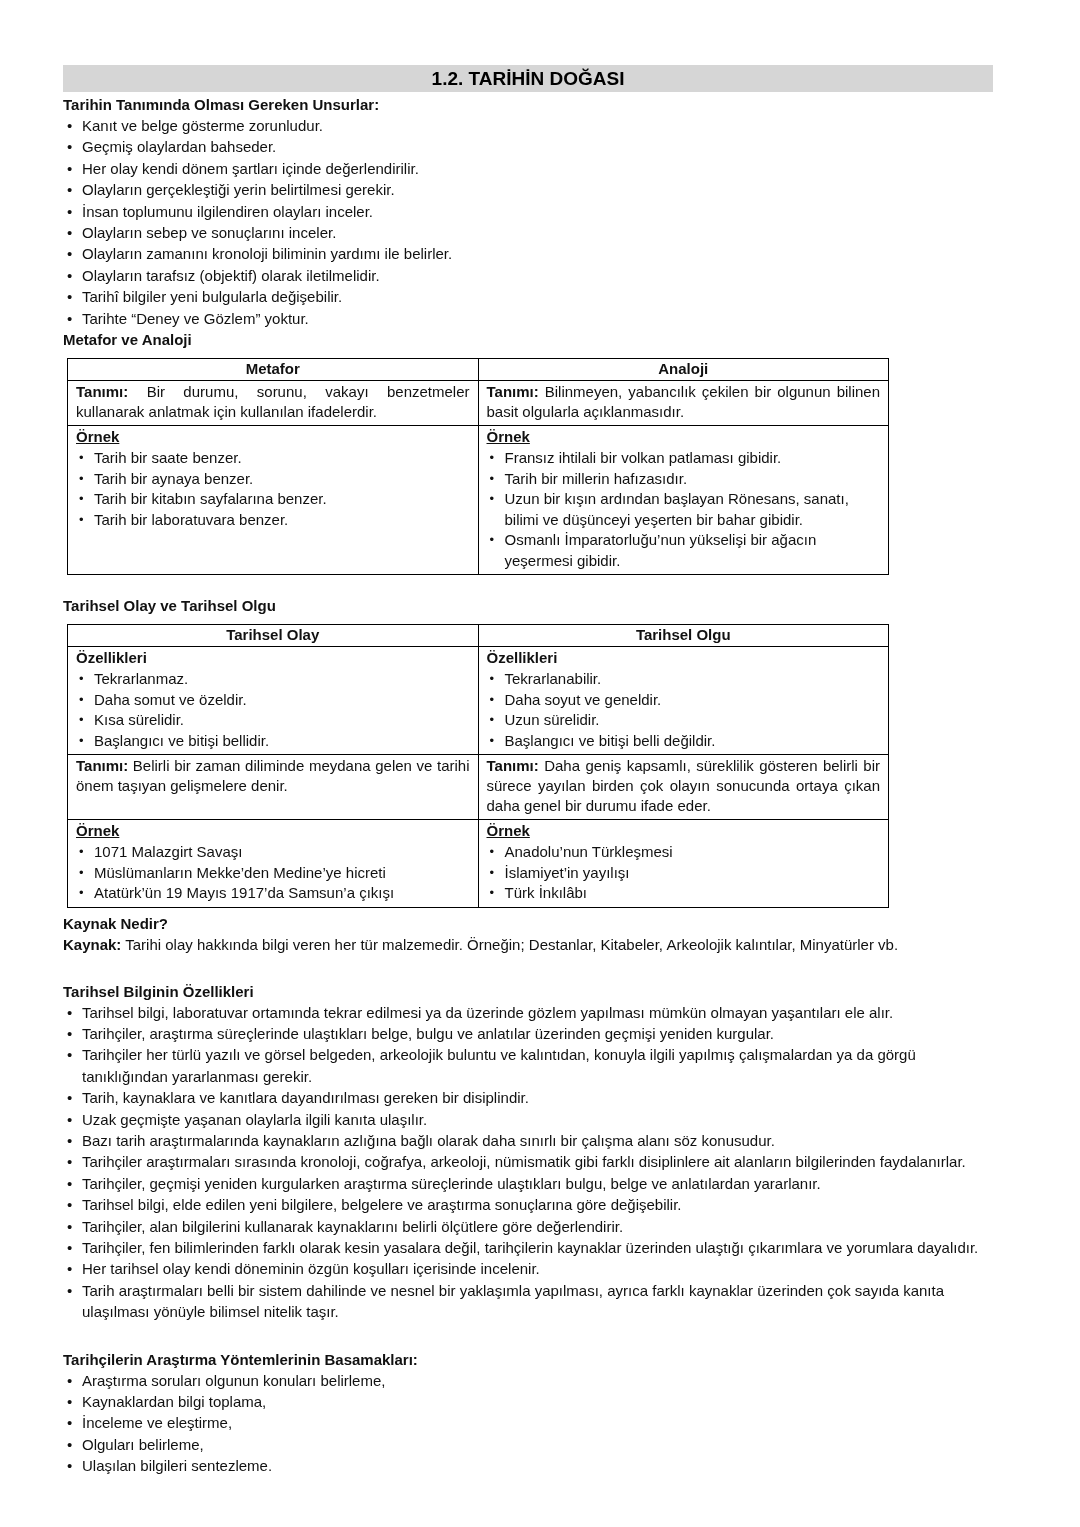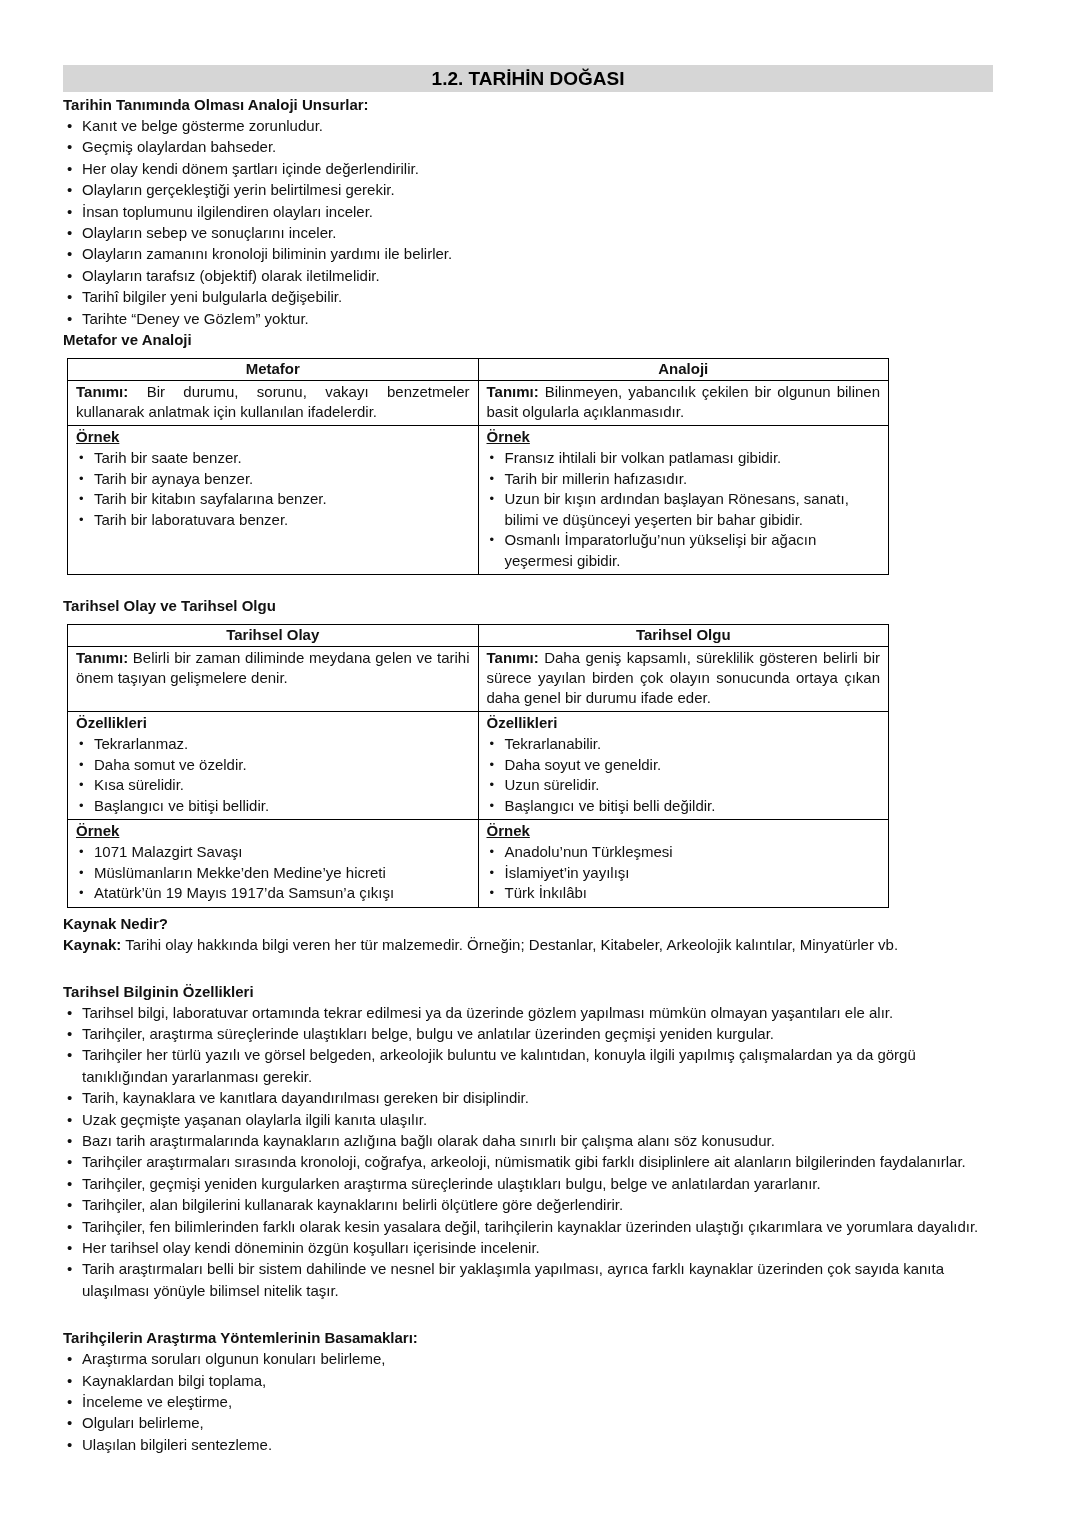--- a/index.html
+++ b/index.html
@@ -73,21 +73,21 @@
   .inline-label { font-weight: bold; }
   .kaynak-line { margin: 0; line-height: 21px; }
 </style>
 </head>
 <body>
 
 <div class="page">
 
   <div class="title-bar">1.2. TARİHİN DOĞASI</div>
 
-  <p class="sec-heading">Tarihin Tanımında Olması Analoji Unsurlar:</p>
+  <p class="sec-heading">Tarihin Tanımında Olması Gereken Unsurlar:</p>
   <ul class="blist main-list">
       <li>Kanıt ve belge gösterme zorunludur.</li>
       <li>Geçmiş olaylardan bahseder.</li>
       <li>Her olay kendi dönem şartları içinde değerlendirilir.</li>
       <li>Olayların gerçekleştiği yerin belirtilmesi gerekir.</li>
       <li>İnsan toplumunu ilgilendiren olayları inceler.</li>
       <li>Olayların sebep ve sonuçlarını inceler.</li>
       <li>Olayların zamanını kronoloji biliminin yardımı ile belirler.</li>
       <li>Olayların tarafsız (objektif) olarak iletilmelidir.</li>
       <li>Tarihî bilgiler yeni bulgularla değişebilir.</li>
@@ -138,44 +138,44 @@
   <p class="sec-heading">Tarihsel Olay ve Tarihsel Olgu</p>
 
   <table class="doc-table">
     <tbody>
         <tr>
       <th>Tarihsel Olay</th>
       <th>Tarihsel Olgu</th>
     </tr>
     <tr>
       <td>
-        <div class="tanim"><span class="inline-label">Tanımı:</span> <span>Belirli bir zaman diliminde meydana gelen ve tarihi önem taşıyan gelişmelere denir.</span></div>
-      </td>
-      <td>
-        <div class="tanim"><span class="inline-label">Tanımı:</span> <span>Daha geniş kapsamlı, süreklilik gösteren belirli bir sürece yayılan birden çok olayın sonucunda ortaya çıkan daha genel bir durumu ifade eder.</span></div>
-      </td>
-    </tr>
-    <tr>
-      <td>
         <div class="cell-label">Özellikleri</div>
         <ul class="blist cell-list">
               <li>Tekrarlanmaz.</li>
               <li>Daha somut ve özeldir.</li>
               <li>Kısa sürelidir.</li>
               <li>Başlangıcı ve bitişi bellidir.</li>
             </ul>
       </td>
       <td>
         <div class="cell-label">Özellikleri</div>
         <ul class="blist cell-list">
               <li>Tekrarlanabilir.</li>
               <li>Daha soyut ve geneldir.</li>
               <li>Uzun sürelidir.</li>
               <li>Başlangıcı ve bitişi belli değildir.</li>
             </ul>
+      </td>
+    </tr>
+    <tr>
+      <td>
+        <div class="tanim"><span class="inline-label">Tanımı:</span> <span>Belirli bir zaman diliminde meydana gelen ve tarihi önem taşıyan gelişmelere denir.</span></div>
+      </td>
+      <td>
+        <div class="tanim"><span class="inline-label">Tanımı:</span> <span>Daha geniş kapsamlı, süreklilik gösteren belirli bir sürece yayılan birden çok olayın sonucunda ortaya çıkan daha genel bir durumu ifade eder.</span></div>
       </td>
     </tr>
     <tr>
       <td>
         <div class="cell-label u">Örnek</div>
         <ul class="blist cell-list">
               <li>1071 Malazgirt Savaşı</li>
               <li>Müslümanların Mekke’den Medine’ye hicreti</li>
               <li>Atatürk’ün 19 Mayıs 1917’da Samsun’a çıkışı</li>
             </ul>
@@ -202,20 +202,21 @@
   <p class="sec-heading">Tarihsel Bilginin Özellikleri</p>
   <ul class="blist main-list">
       <li>Tarihsel bilgi, laboratuvar ortamında tekrar edilmesi ya da üzerinde gözlem yapılması mümkün olmayan yaşantıları ele alır.</li>
       <li>Tarihçiler, araştırma süreçlerinde ulaştıkları belge, bulgu ve anlatılar üzerinden geçmişi yeniden kurgular.</li>
       <li>Tarihçiler her türlü yazılı ve görsel belgeden, arkeolojik buluntu ve kalıntıdan, konuyla ilgili yapılmış çalışmalardan ya da görgü tanıklığından yararlanması gerekir.</li>
       <li>Tarih, kaynaklara ve kanıtlara dayandırılması gereken bir disiplindir.</li>
       <li>Uzak geçmişte yaşanan olaylarla ilgili kanıta ulaşılır.</li>
       <li>Bazı tarih araştırmalarında kaynakların azlığına bağlı olarak daha sınırlı bir çalışma alanı söz konusudur.</li>
       <li>Tarihçiler araştırmaları sırasında kronoloji, coğrafya, arkeoloji, nümismatik gibi farklı disiplinlere ait alanların bilgilerinden faydalanırlar.</li>
       <li>Tarihçiler, geçmişi yeniden kurgularken araştırma süreçlerinde ulaştıkları bulgu, belge ve anlatılardan yararlanır.</li>
+      <li>Tarihsel bilgi, elde edilen yeni bilgilere, belgelere ve araştırma sonuçlarına göre değişebilir.</li>
       <li>Tarihçiler, alan bilgilerini kullanarak kaynaklarını belirli ölçütlere göre değerlendirir.</li>
       <li>Tarihçiler, fen bilimlerinden farklı olarak kesin yasalara değil, tarihçilerin kaynaklar üzerinden ulaştığı çıkarımlara ve yorumlara dayalıdır.</li>
       <li>Her tarihsel olay kendi döneminin özgün koşulları içerisinde incelenir.</li>
       <li>Tarih araştırmaları belli bir sistem dahilinde ve nesnel bir yaklaşımla yapılması, ayrıca farklı kaynaklar üzerinden çok sayıda kanıta ulaşılması yönüyle bilimsel nitelik taşır.</li>
     </ul>
 
   <div class="gap-lg"></div>
 
   <p class="sec-heading">Tarihçilerin Araştırma Yöntemlerinin Basamakları:</p>
   <ul class="blist main-list">

